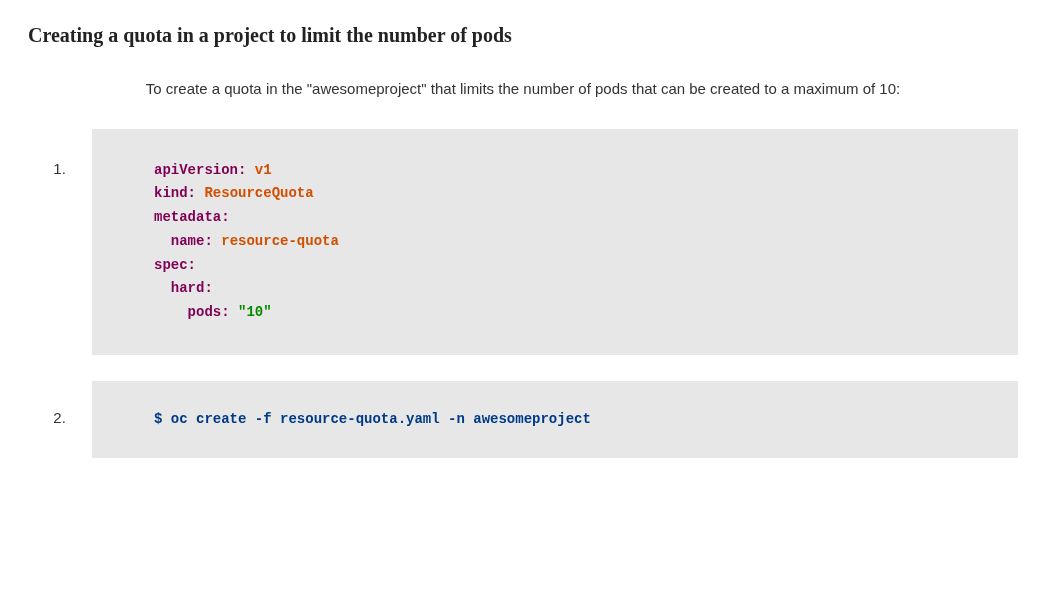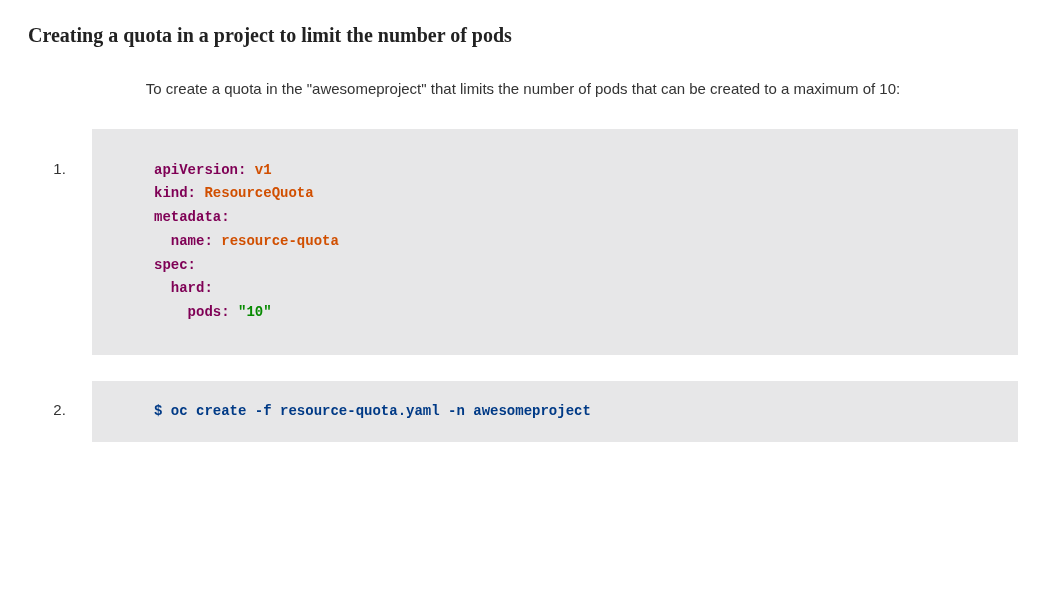--- a/index.html
+++ b/index.html
@@ -54,21 +54,21 @@
       white-space: pre;
       color: #333333;
     }
     .yaml-key { color: #7f0055; font-weight: bold; }
     .yaml-val-orange { color: #d14f00; font-weight: bold; }
     .yaml-val-green { color: #078a00; font-weight: bold; }
     .cmd-block {
       background: #e7e7e8;
       margin-top: 20px;
       margin-left: 22px;
-      padding: 20px 62px;
+      padding: 28px 62px;
       font-family: "Courier New", Courier, monospace;
       font-size: 14px;
       color: #003a86;
       font-weight: bold;
       white-space: pre;
     }
     .prompt-dollar { color: #003a86; font-weight: bold; }
   </style>
 </head>
 <body>

